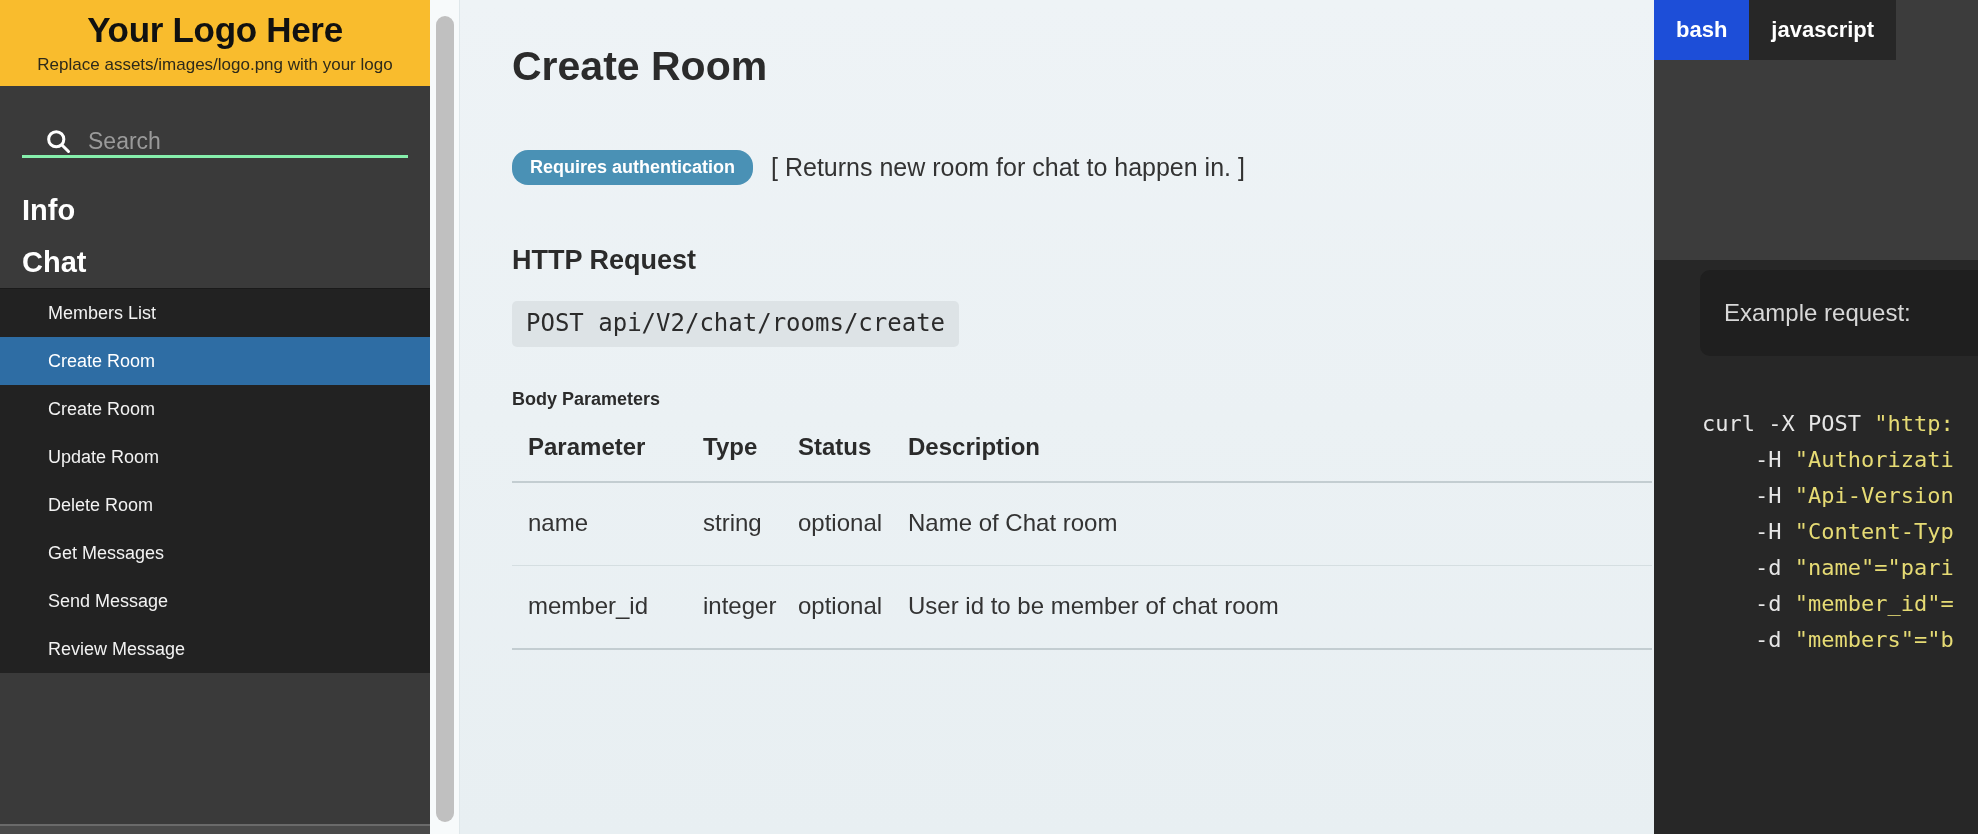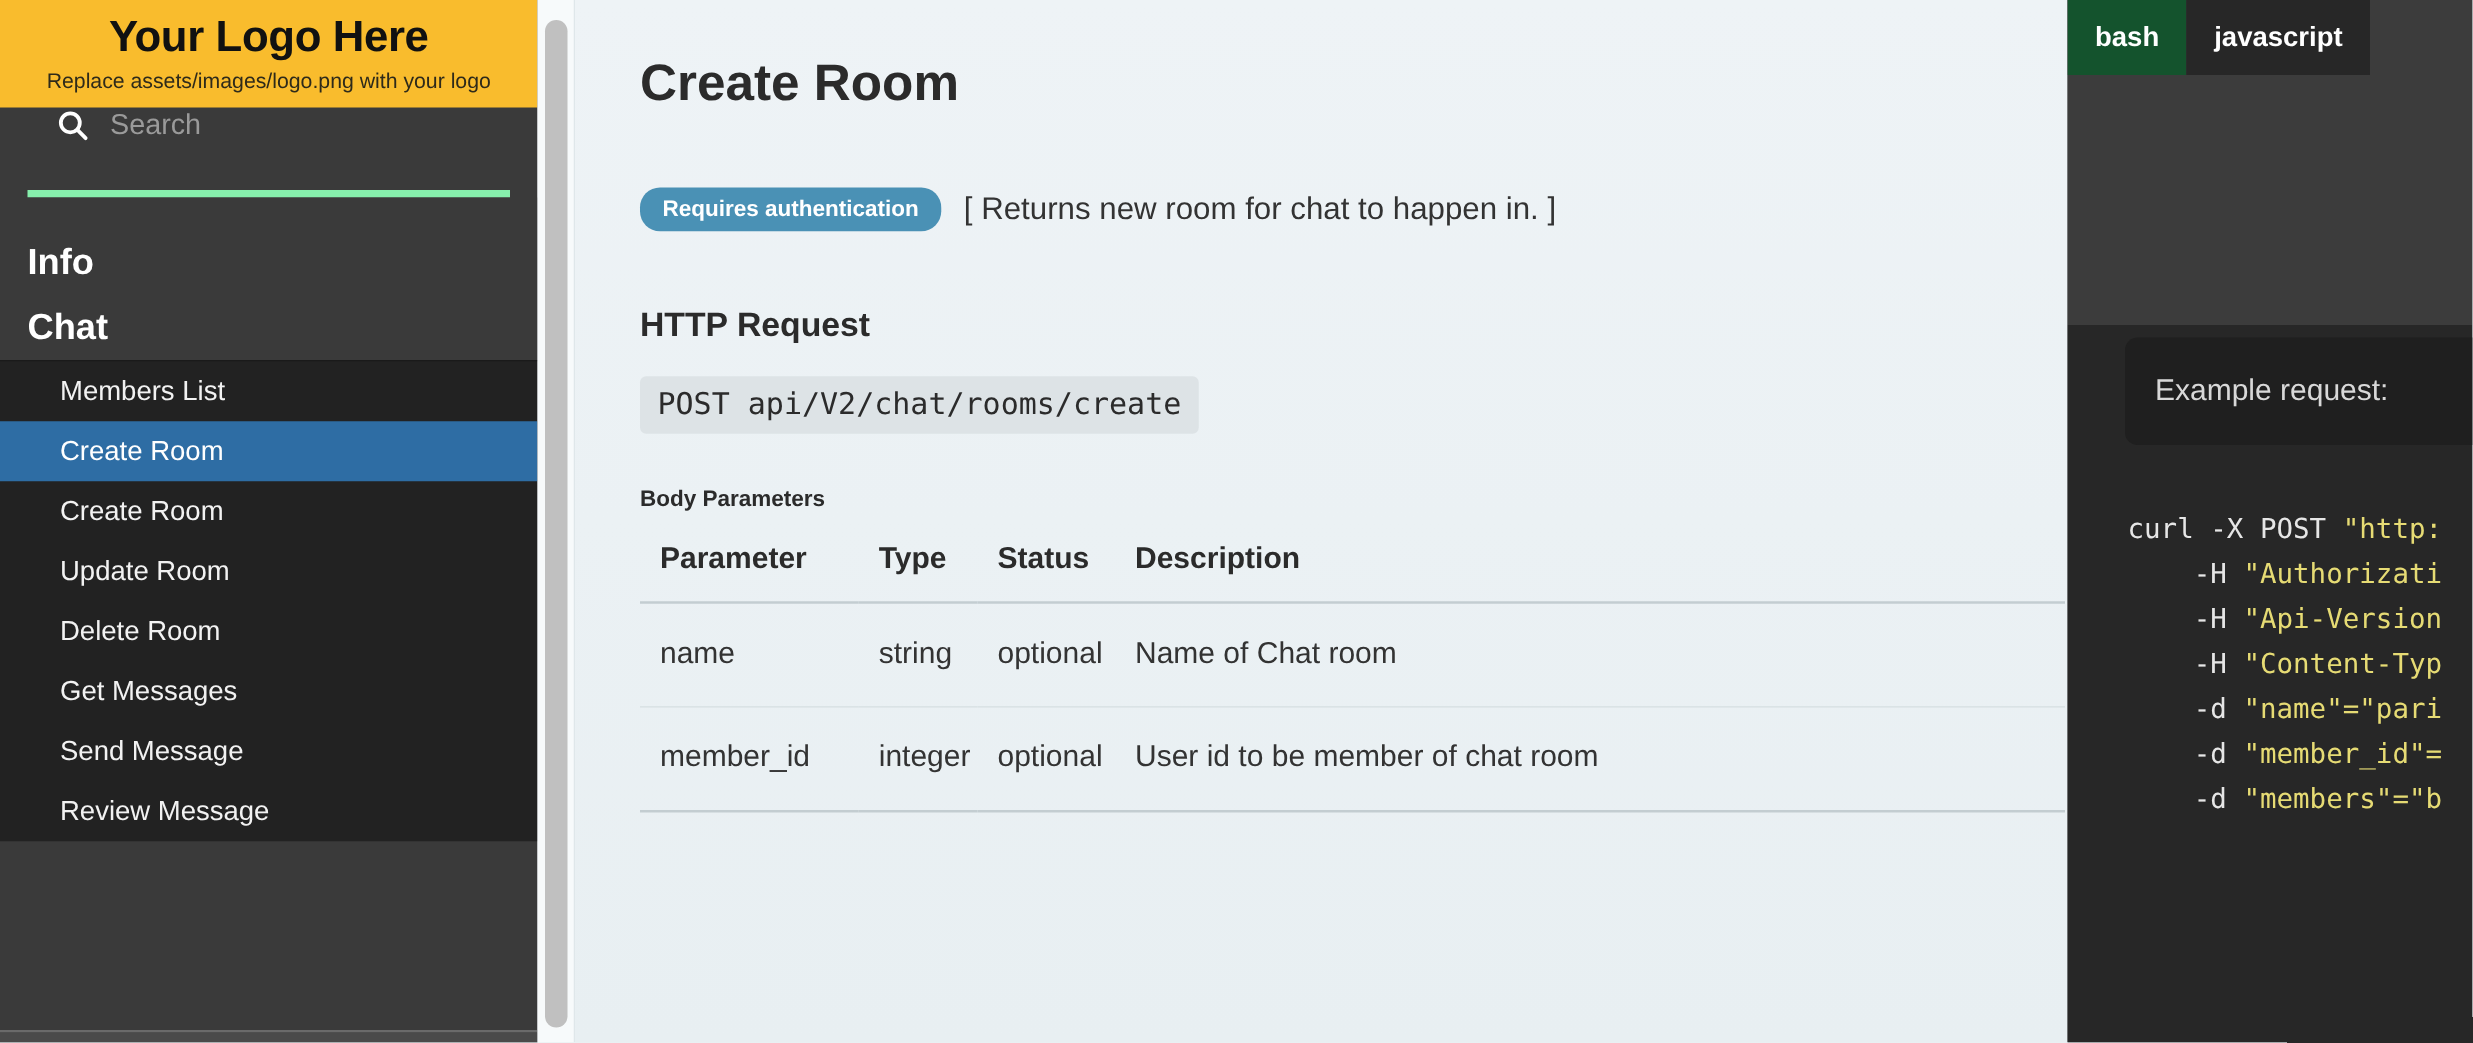--- a/index.html
+++ b/index.html
@@ -32,44 +32,44 @@
     font-size: 35px; font-weight: bold; color: #111;
     line-height: 44px; white-space: nowrap;
     letter-spacing: -0.3px;
   }
   .logo-sub {
     font-size: 17px; color: #2e2a1a; line-height: 26px;
     white-space: nowrap; overflow: hidden;
   }
   .search-wrap {
     height: 72px; flex: 0 0 72px;
-    display: flex; align-items: flex-start;
+    display: flex; align-items: flex-end;
     padding: 0 24px 0 22px;
-    border-bottom: 6px solid #86efac;
+    border-bottom: 3px solid #86efac;
     margin: 0 22px 0 22px;
     width: calc(100% - 44px);
   }
   .search-icon { width: 28px; height: 28px; flex: 0 0 28px; margin-right: 16px; display:block; }
   .search-input {
     background: transparent; border: none; outline: none;
     color: #9a9a9a; font-size: 23px;
     font-family: "Liberation Sans", sans-serif;
     width: 100%;
   }
   .search-input::placeholder { color: #9a9a9a; opacity: 1; }
 
   .nav-top { padding-top: 26px; background: #3a3a3a; }
   .nav-group-title {
     color: #ffffff; font-size: 29px; font-weight: bold;
     padding: 12px 0 12px 22px; line-height: 28px;
     cursor: pointer;
   }
   .nav-sub { background: #222222; border-top: 1px solid #1a1a1a; }
   .nav-item {
-    color: #f2f2f2; font-size: 22px;
+    color: #f2f2f2; font-size: 18px;
     padding: 10px 5px 10px 48px; line-height: 28px;
     cursor: pointer; white-space: nowrap;
   }
   .nav-item.active { background: #2e6da4; color: #ffffff; }
   .sidebar-bottom-rule {
     position: absolute; left: 0; bottom: 8px; width: 430px; height: 2px;
     background: #6a6a6a;
   }
   .sidebar-bottom-strip {
     position: absolute; left: 0; bottom: 0; width: 430px; height: 8px;
@@ -166,21 +166,21 @@
     height: 260px; background: #3c3c3c;
     position: relative;
   }
   .tabs { display: flex; height: 60px; }
   .tab {
     color: #ffffff; font-size: 22px; font-weight: bold;
     line-height: 60px;
     padding: 0 22px;
     cursor: pointer; white-space: nowrap;
   }
-  .tab.active { background: #14532d; }
+  .tab.active { background: #1d4ed8; }
   .tab.inactive { background: #272727; }
   .code-body { position: relative; height: 574px; background: #272727; }
   .example-card {
     position: absolute; left: 46px; top: 10px;
     width: 320px; height: 86px;
     background: #1f1f1f;
     border-radius: 10px;
   }
   .example-label {
     color: #d8d8d8; font-size: 24px;

